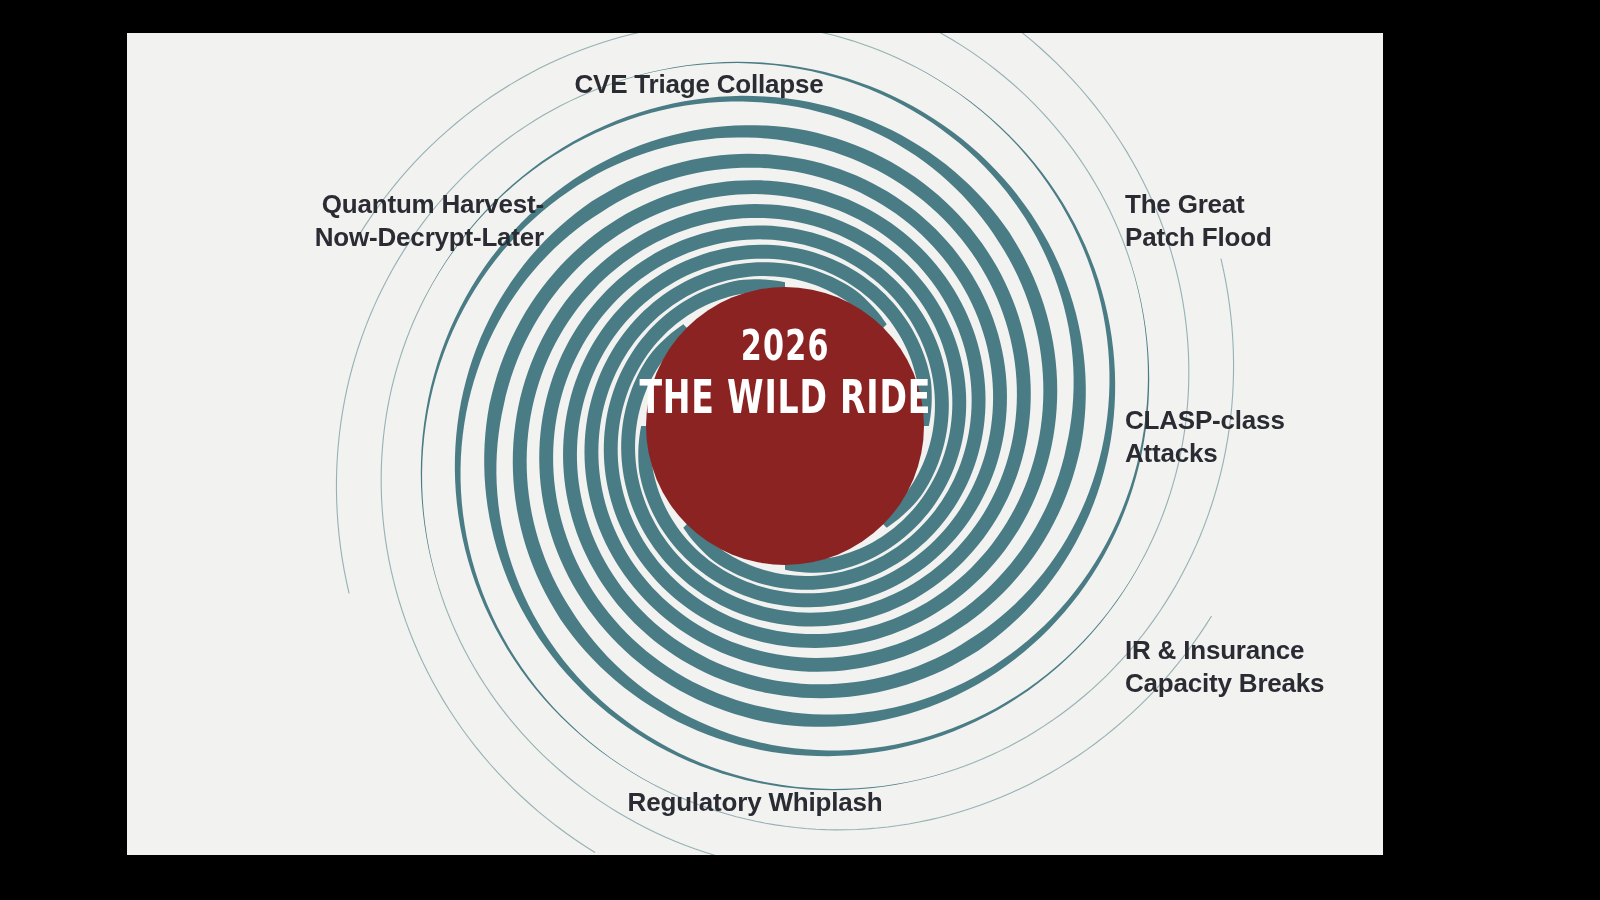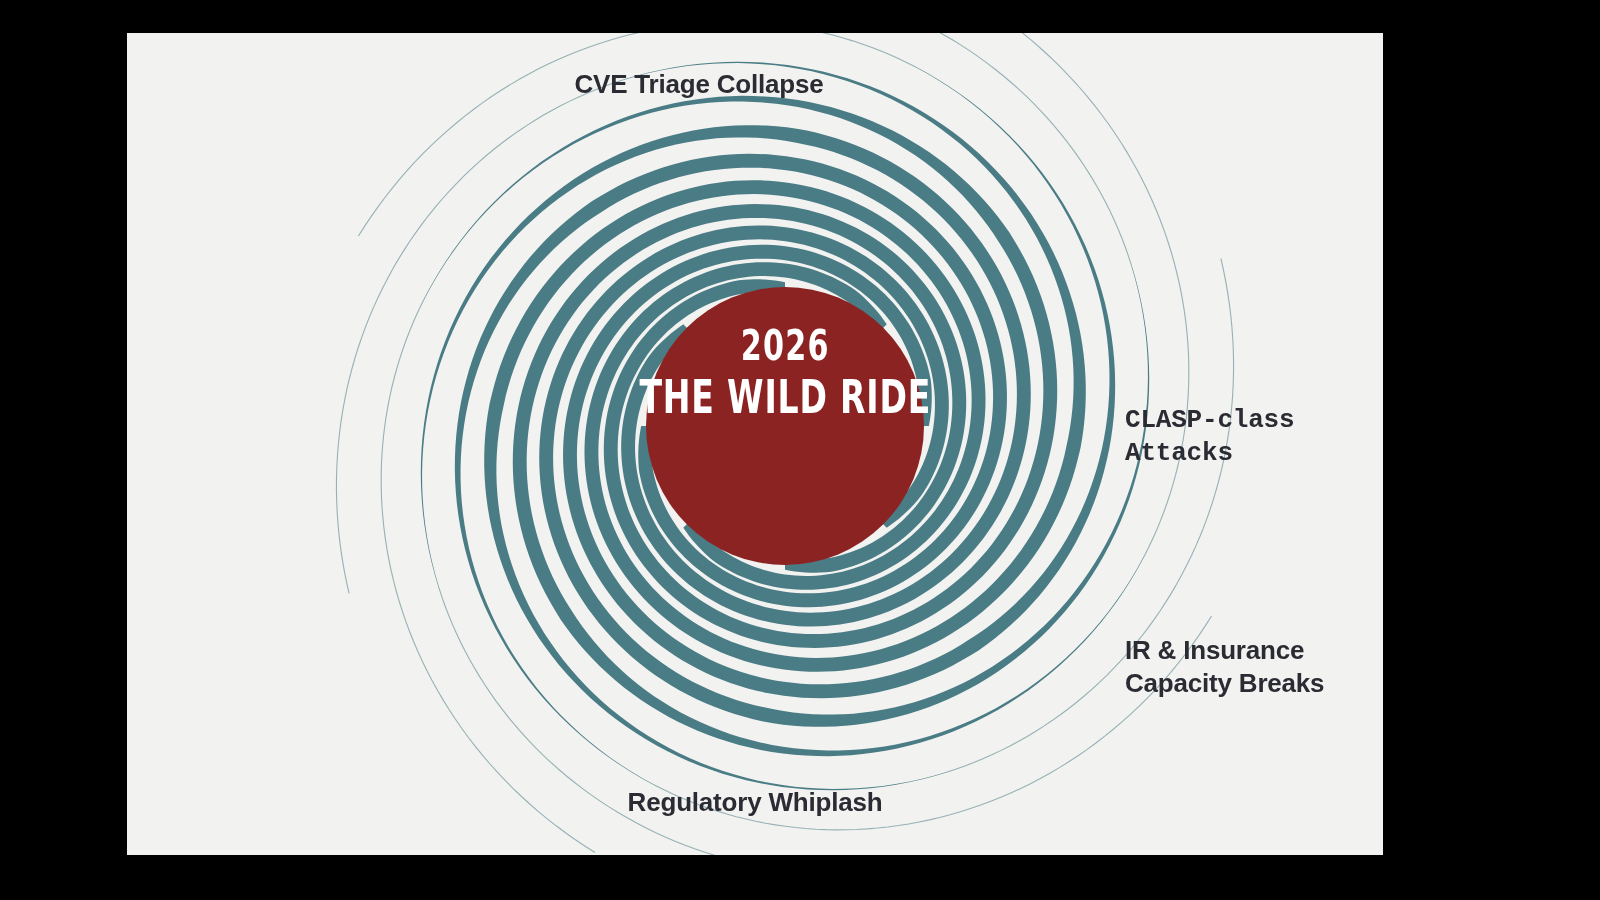--- a/index.html
+++ b/index.html
@@ -35,21 +35,21 @@
     white-space:pre-line;
   }
   .lbl-top    { left:0; top:35px; width:1144px; text-align:center; }
   .lbl-bottom { left:0; top:753px; width:1256px; text-align:center; }
   .lbl-left   { right:839px; text-align:right; }
   .lbl-right  { left:998px; text-align:left; }
   .lbl-tl { top:155px; }
   .lbl-ml { top:371px; }
   .lbl-bl { top:601px; }
   .lbl-tr { top:155px; }
-  .lbl-mr { top:371px;font-family:Liberation Mono, monospace; }
+  .lbl-mr { top:371px; }
   .lbl-br { top:601px; }
 
   .center-text {
     position:absolute;
     left:0; top:0; width:1256px; height:624px;
     display:flex; flex-direction:column;
     align-items:center; justify-content:center;
     pointer-events:none;
   }
   .center-inner {
@@ -112,20 +112,24 @@
       </svg>
 
     <div class="center-text">
       <div class="center-inner">
         <div class="ct-year">2026</div>
         <div class="ct-title">THE WILD RIDE</div>
       </div>
     </div>
 
     <div class="label lbl-top">CVE Triage Collapse</div>
+    <div class="label lbl-left lbl-tl">Quantum Harvest-
+Now-Decrypt-Later</div>
+    <div class="label lbl-right lbl-tr">The Great
+Patch Flood</div>
     <div class="label lbl-right lbl-mr">CLASP-class
 Attacks</div>
     <div class="label lbl-bottom">Regulatory Whiplash</div>
     <div class="label lbl-right lbl-br">IR &amp; Insurance
 Capacity Breaks</div>
 
   </div>
 </div>
 
 </body></html>

